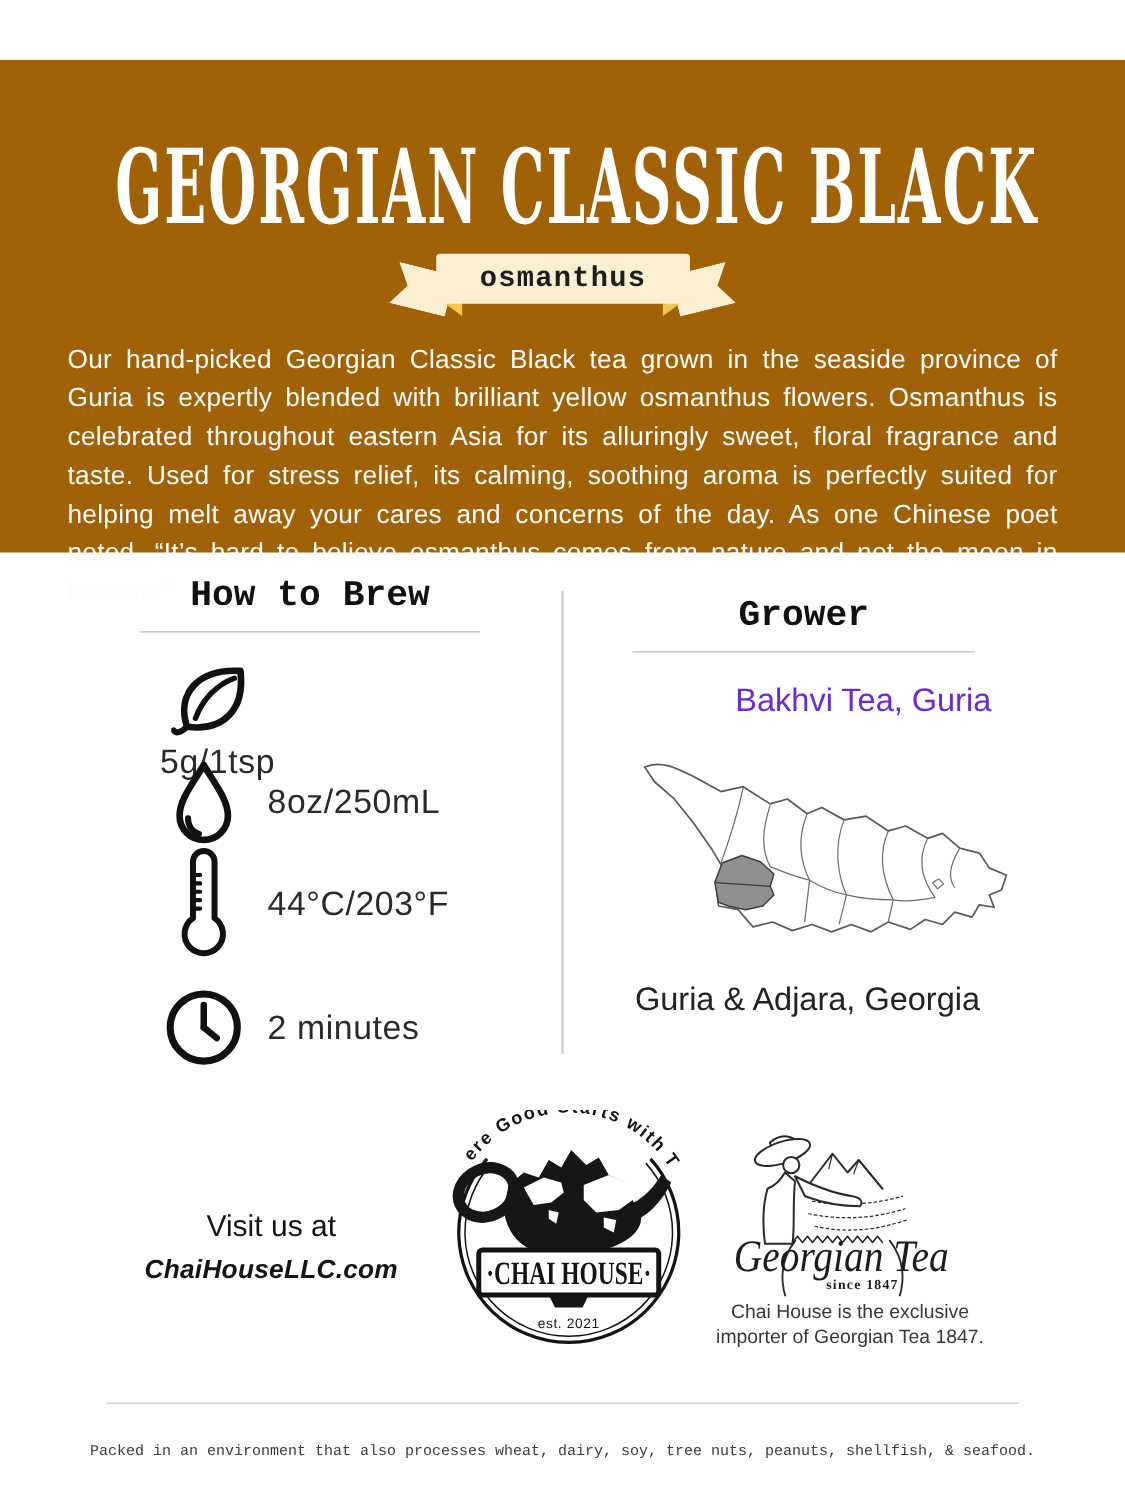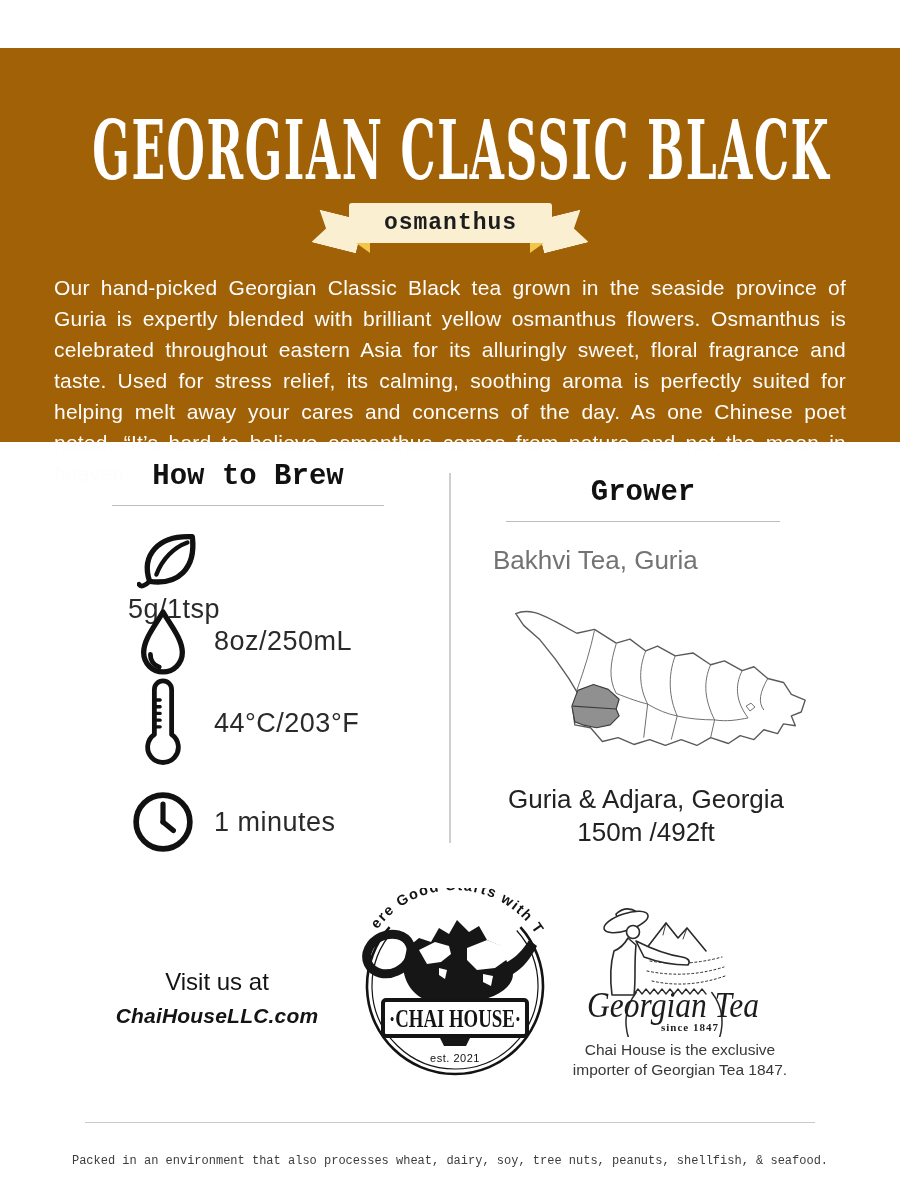--- a/index.html
+++ b/index.html
@@ -35,22 +35,22 @@
             color:#111;text-align:center;padding-bottom:12px;border-bottom:1.5px solid #bdbdbd;}
   .head-brew{left:112px;top:460px;width:272px;}
   .head-grower{left:506px;top:476px;width:274px;}
   .v-divider{position:absolute;left:449px;top:473px;width:1.5px;height:370px;background:#cfcfcf;}
 
   .brew-row{position:absolute;left:120px;display:flex;align-items:center;}
   .icon-box{width:86px;display:flex;justify-content:center;align-items:center;}
   .brew-label{margin-left:8px;font-size:27px;color:#2a2a2a;letter-spacing:0.5px;font-weight:300;}
   .r1{top:528px;height:66px;flex-direction:column;} .r2{top:606px;height:70px;} .r3{top:676px;height:94px;} .r4{top:788px;height:68px;}
 
-  .grower-name{position:absolute;left:493px;top:545px;width:300px;text-align:left;
-               font-size:26px;color:#737373;font-weight:300;}
+  .grower-name{position:absolute;left:493px;top:545px;width:300px;text-align:right;
+               font-size:26px;color:#6d28d9;font-weight:300;}
   .map-box{position:absolute;left:500px;top:596px;width:315px;height:170px;}
   .grower-region{position:absolute;left:468px;top:784px;width:356px;text-align:center;font-size:26px;color:#222;font-weight:300;}
   .grower-elev{position:absolute;left:468px;top:817px;width:356px;text-align:center;font-size:26px;color:#222;font-weight:300;}
 
   
   .visit{position:absolute;left:84px;top:968px;width:266px;text-align:center;}
   .visit-1{font-size:24px;font-weight:400;color:#141414;}
   .visit-2{font-size:21px;font-weight:700;font-style:italic;color:#141414;margin-top:8px;letter-spacing:0.2px;}
 
   .chai-logo{position:absolute;left:343px;top:888px;}
@@ -122,21 +122,21 @@
   </div>
 
   <div class="brew-row r4">
     <div class="icon-box">
       <svg width="66" height="66" viewBox="0 0 70 70" fill="none" stroke="#111" stroke-linecap="round">
         <circle cx="35" cy="35" r="28.5" stroke-width="6"></circle>
         <path d="M 35,35 V 16" stroke-width="5.5"></path>
         <path d="M 35,35 L 46,44" stroke-width="5.5"></path>
       </svg>
     </div>
-    <span class="brew-label">1 minutes</span>
+    <span class="brew-label">2 minutes</span>
   </div>
 
   <div class="grower-name">Bakhvi Tea, Guria</div>
 
   <div class="map-box">
     <svg width="315" height="170" viewBox="0 0 320 165">
 
       <path d="M 16,14 C 30,8 44,16 56,22 L 78,34 L 96,30 L 118,44 L 132,40 L 148,52 L 160,47
                L 178,57 L 196,54 L 214,66 L 228,62 L 246,72 L 258,68 L 272,80 L 288,84
                L 296,96 L 310,102 L 306,114 L 296,118 L 300,128 L 288,126 L 282,136 L 268,132
@@ -158,21 +158,20 @@
         <path d="M 180,118 C 192,121 206,122 218,122"></path>
         <path d="M 246,72 C 238,88 240,104 252,120"></path>
         <path d="M 218,122 C 230,124 242,122 252,120"></path>
         <path d="M 272,80 C 264,94 262,104 268,112"></path>
         <path d="M 250,108 l 5,-3 l 4,4 l -5,4 z"></path>
       </g>
     </svg>
   </div>
 
   <div class="grower-region">Guria &amp; Adjara, Georgia</div>
-  <div class="grower-elev">150m /492ft</div>
 
   <div class="visit">
     <div class="visit-1">Visit us at</div>
     <div class="visit-2">ChaiHouseLLC.com</div>
   </div>
 
   <div class="chai-logo">
     <svg width="224" height="210" viewBox="0 0 224 210">
 
       <defs>

